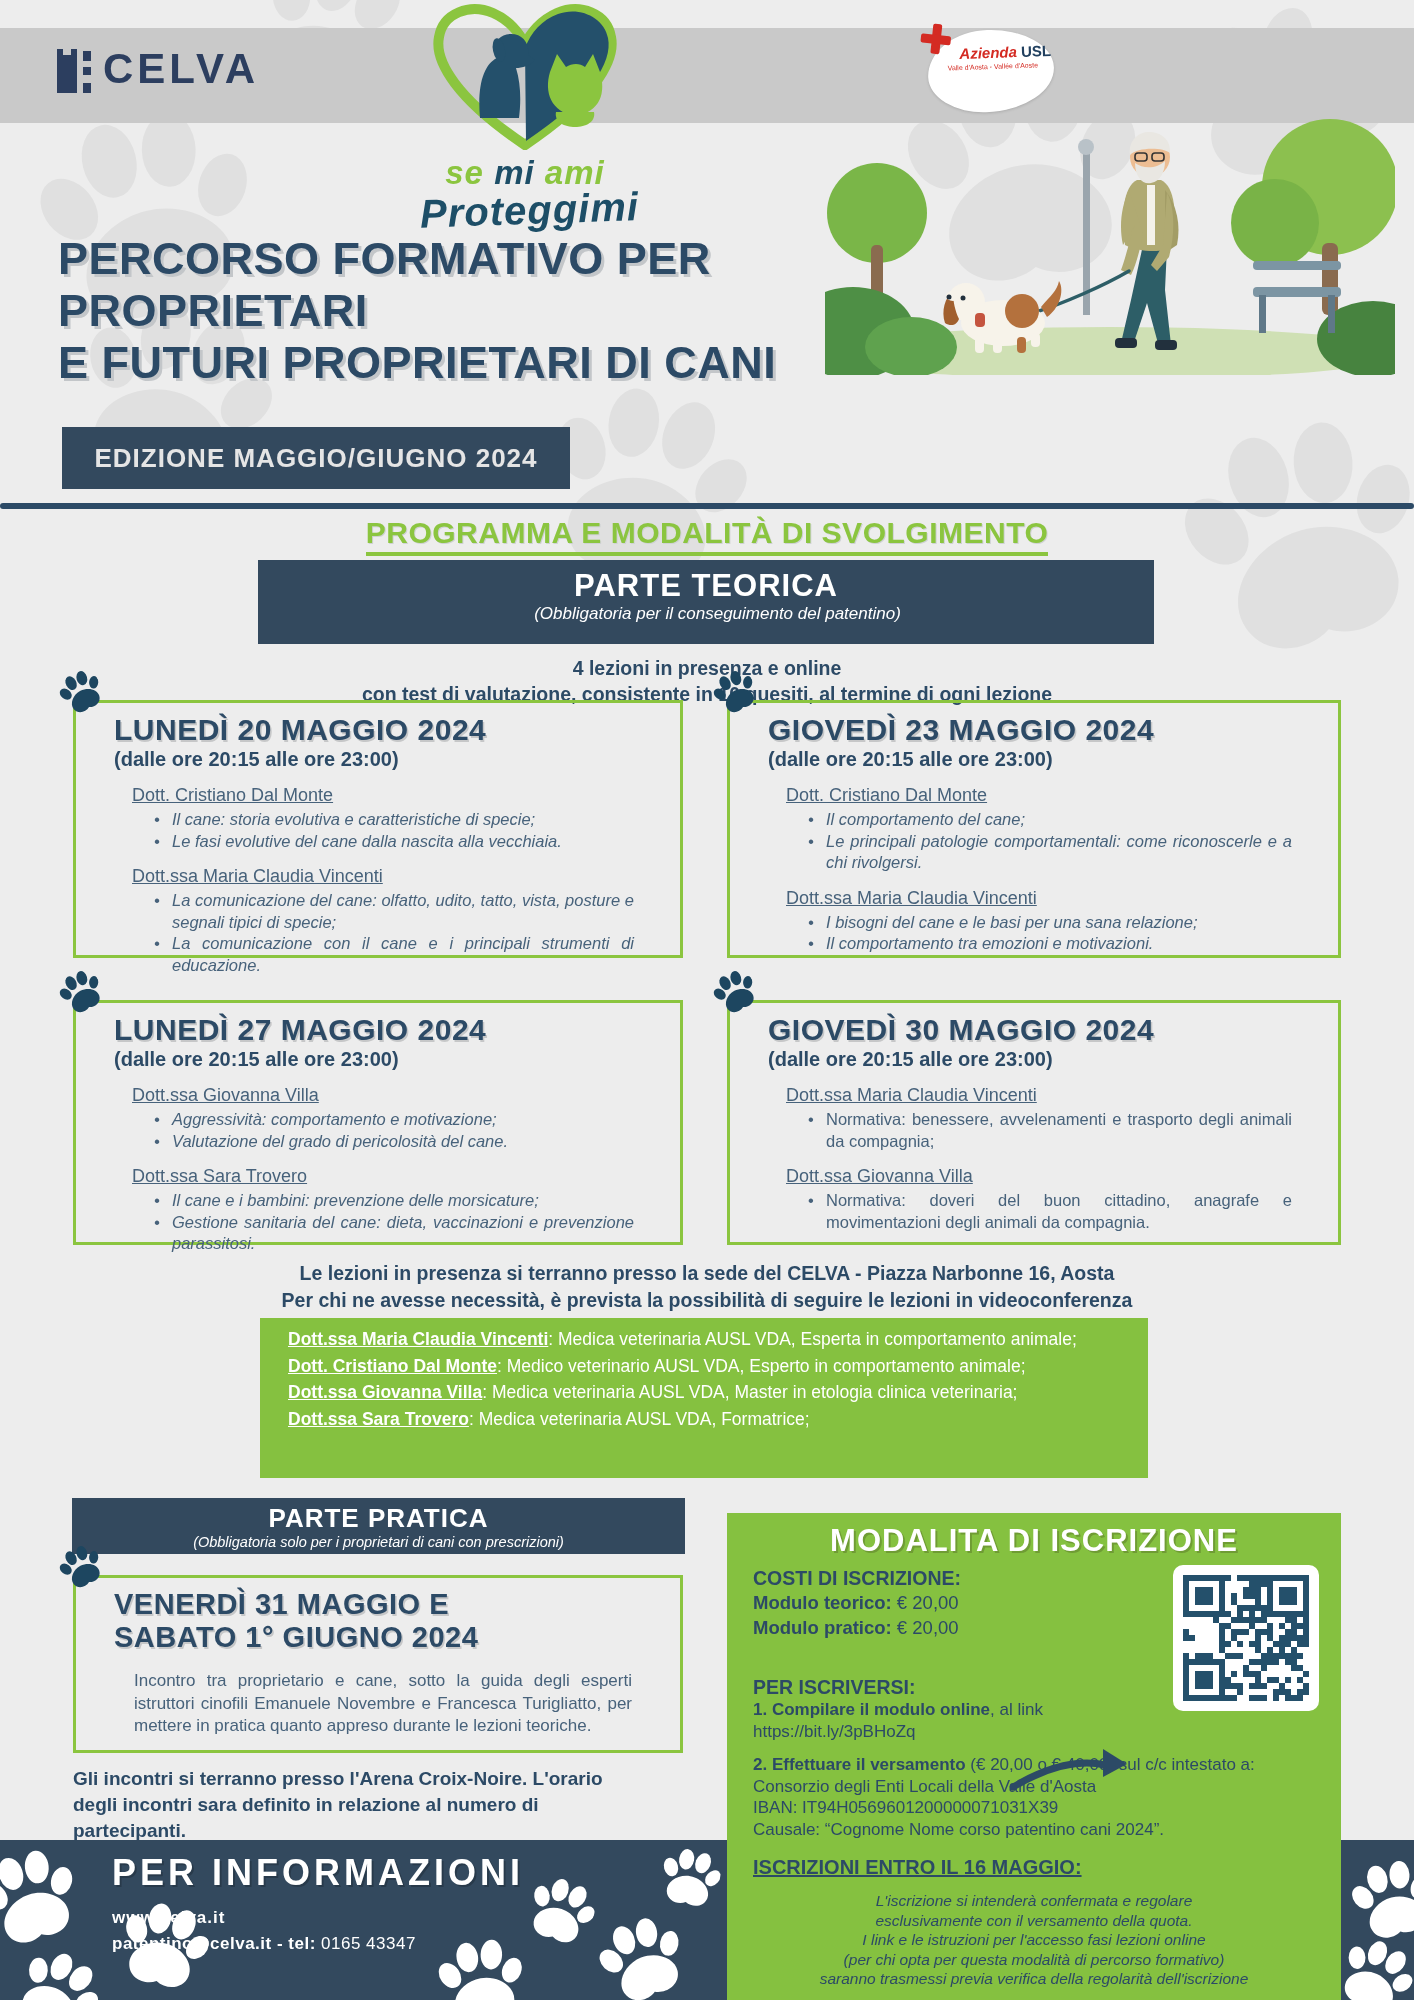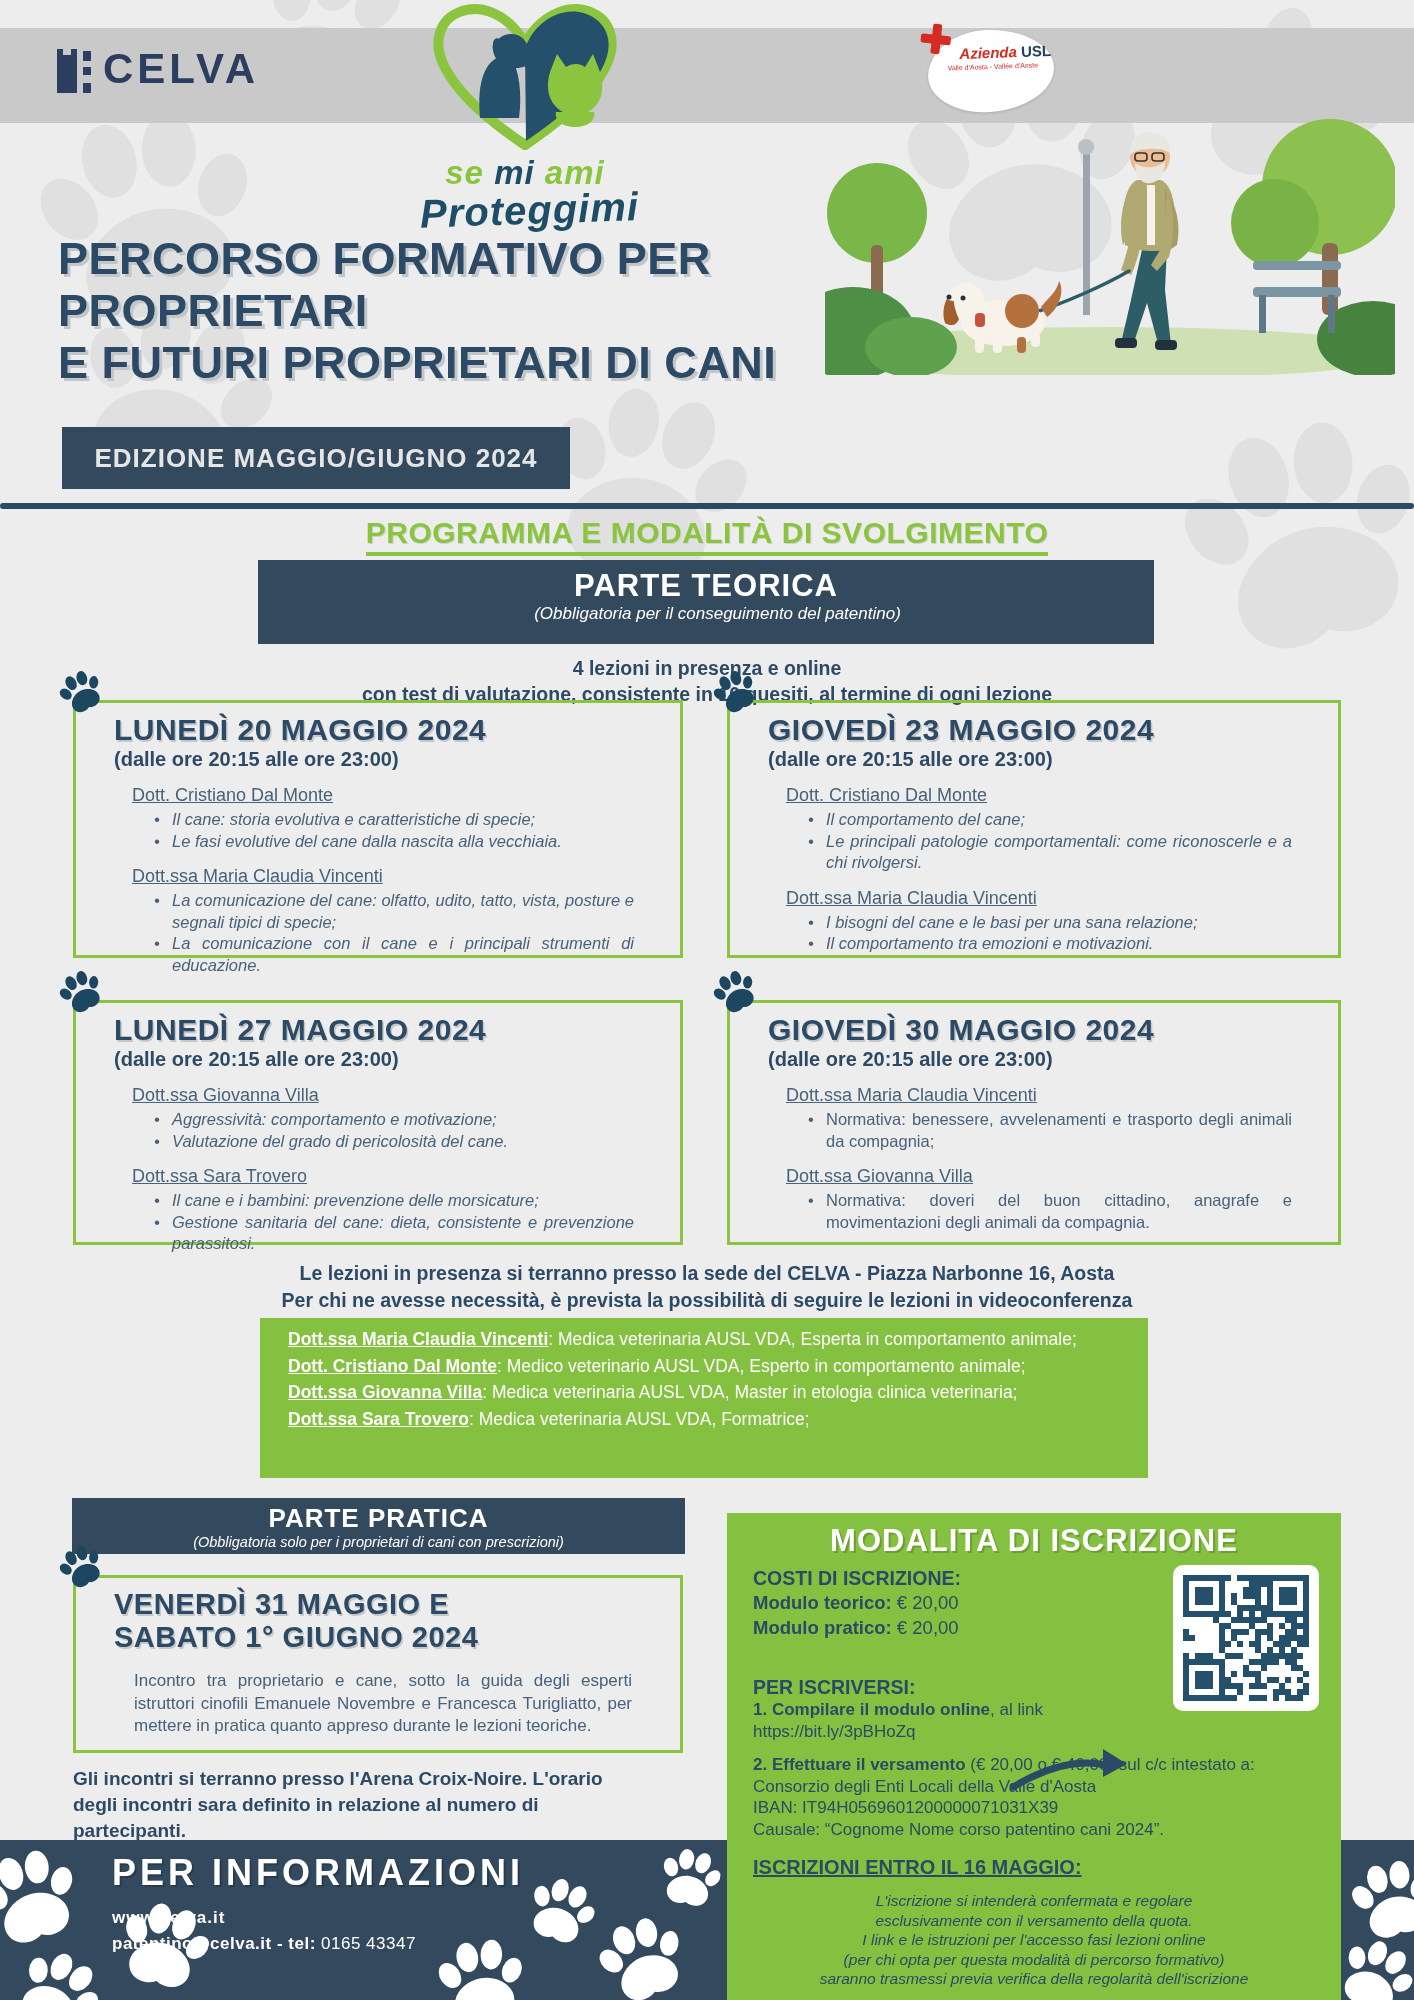--- a/index.html
+++ b/index.html
@@ -292,21 +292,21 @@
       <div class="date">LUNEDÌ 27 MAGGIO 2024</div>
       <div class="time">(dalle ore 20:15 alle ore 23:00)</div>
       <div class="speaker">Dott.ssa Giovanna Villa</div>
       <ul class="topics">
         <li>Aggressività: comportamento e motivazione;</li>
         <li>Valutazione del grado di pericolosità del cane.</li>
       </ul>
       <div class="speaker">Dott.ssa Sara Trovero</div>
       <ul class="topics">
         <li>Il cane e i bambini: prevenzione delle morsicature;</li>
-        <li>Gestione sanitaria del cane: dieta, consistente e prevenzione parassitosi.</li>
+        <li>Gestione sanitaria del cane: dieta, vaccinazioni e prevenzione parassitosi.</li>
       </ul>
     </div>
   </div>
 
   <div class="abs sbox plain" style="left:727px;top:1000px;width:614px;height:245px">
     <svg class="corner-paw paw-navy">
         <use href="#paw"></use>
       </svg>
     <div class="sbox-inner">
       <div class="date">GIOVEDÌ 30 MAGGIO 2024</div>

